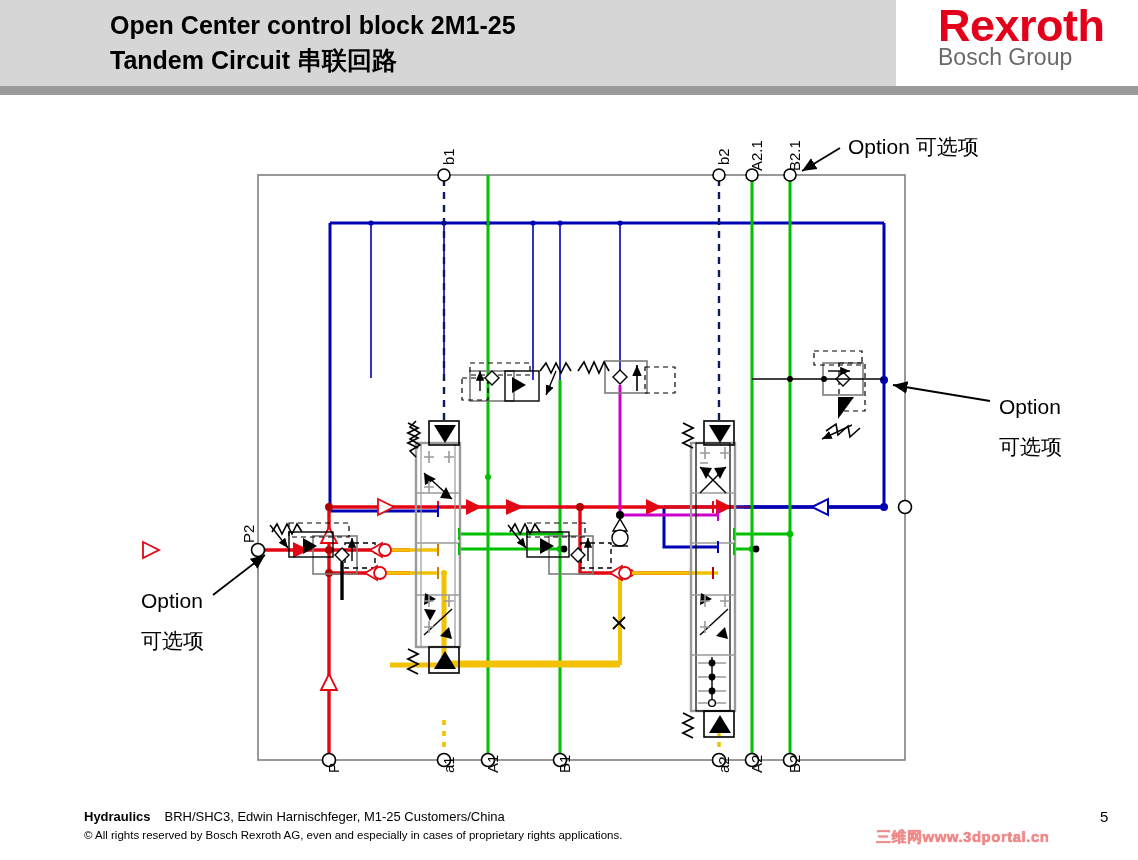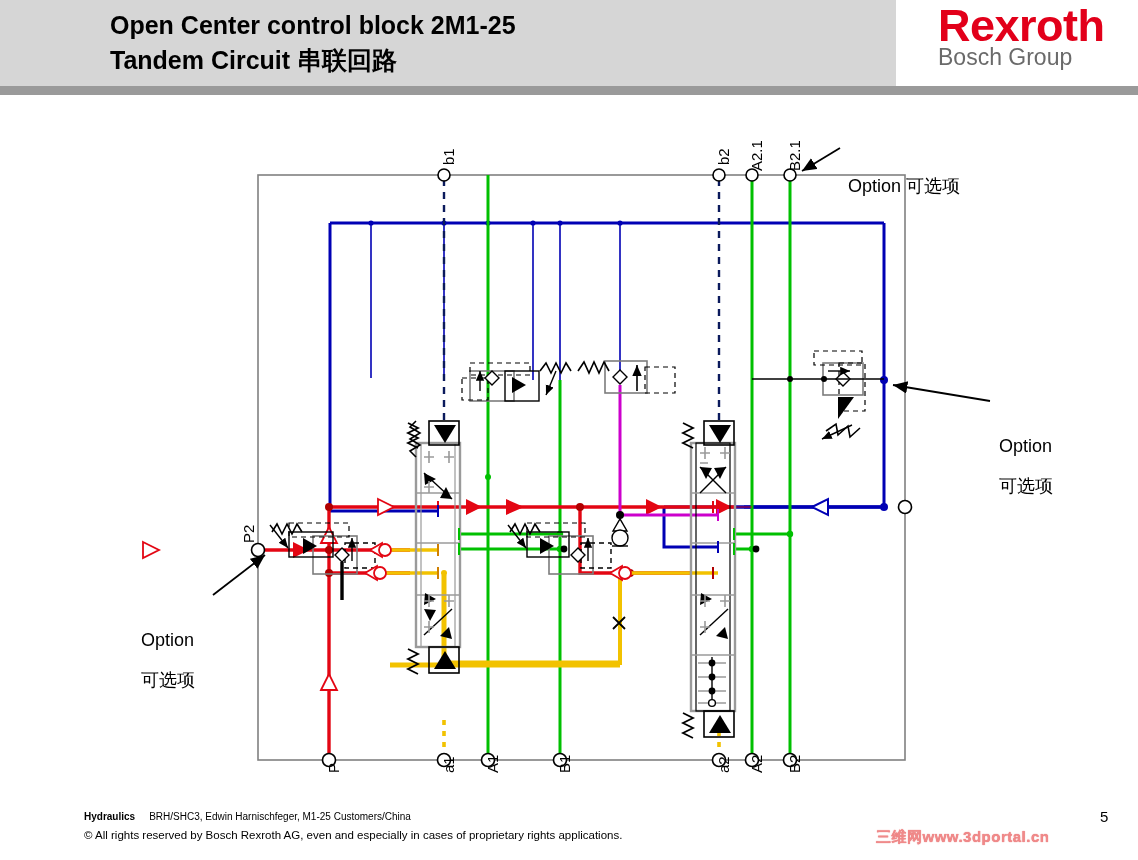--- a/index.html
+++ b/index.html
@@ -12,35 +12,35 @@
   #header-rule{position:absolute;left:0;top:86px;width:1138px;height:9px;background:#9a9a9a;}
   #title-block{position:absolute;left:86px;top:8px;width:800px;margin-left:24px;}
   .title-line{font-size:25px;font-weight:bold;color:#000;line-height:35px;white-space:nowrap;}
 
   #logo{position:absolute;left:938px;top:8px;width:196px;text-align:left;}
   #logo-rexroth{font-size:45px;font-weight:bold;color:#e2001a;line-height:36px;letter-spacing:-0.5px;}
   #logo-bosch{font-size:23px;color:#6a6a6a;line-height:27px;}
 
   
   #footer{position:absolute;left:84px;top:810px;width:960px;}
-  #foot-line1{font-size:10px;color:#000;line-height:14px;}
+  #foot-line1{font-size:13px;color:#000;line-height:14px;}
   #foot-line1 b{font-weight:bold;}
   #foot-line1 span.sub{font-weight:normal;margin-left:14px;}
   #foot-rights{font-size:11.5px;color:#000;line-height:14px;margin-top:4px;}
   #page-no{position:absolute;left:1100px;top:808px;font-size:15px;color:#000;}
   #watermark{position:absolute;left:876px;top:828px;font-size:15px;font-weight:bold;
              color:#f08a8a;letter-spacing:0.5px;white-space:nowrap;
              text-shadow:0 0 1px #e05050;}
 
   
   #stage{position:absolute;left:0;top:95px;width:1138px;height:715px;}
   #stage svg{display:block;}
 
   
-  .anno{position:absolute;font-size:18px;color:#000;white-space:nowrap;margin-top:41px;}
+  .anno{position:absolute;font-size:21px;color:#000;white-space:nowrap;}
   #anno-tr{left:848px;top:133px;}
   #anno-r1{left:999px;top:396px;}
   #anno-r2{left:999px;top:434px;}
   #anno-l1{left:141px;top:590px;}
   #anno-l2{left:141px;top:627px;}
 
   
   .plabel{position:absolute;font-size:15px;color:#000;
           transform:rotate(-90deg);transform-origin:left top;white-space:nowrap;}
 </style>

